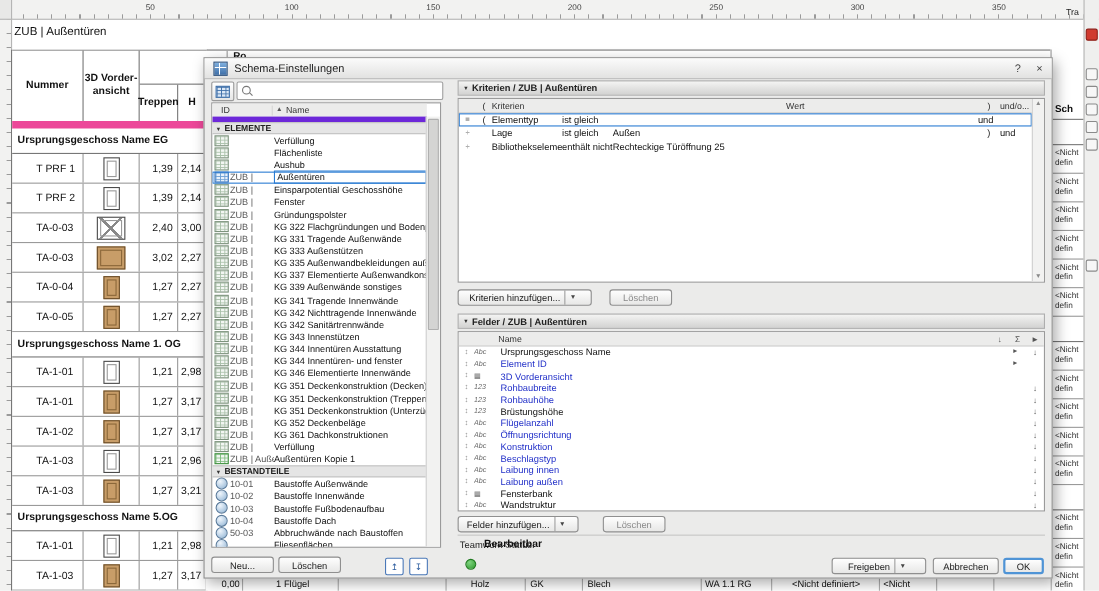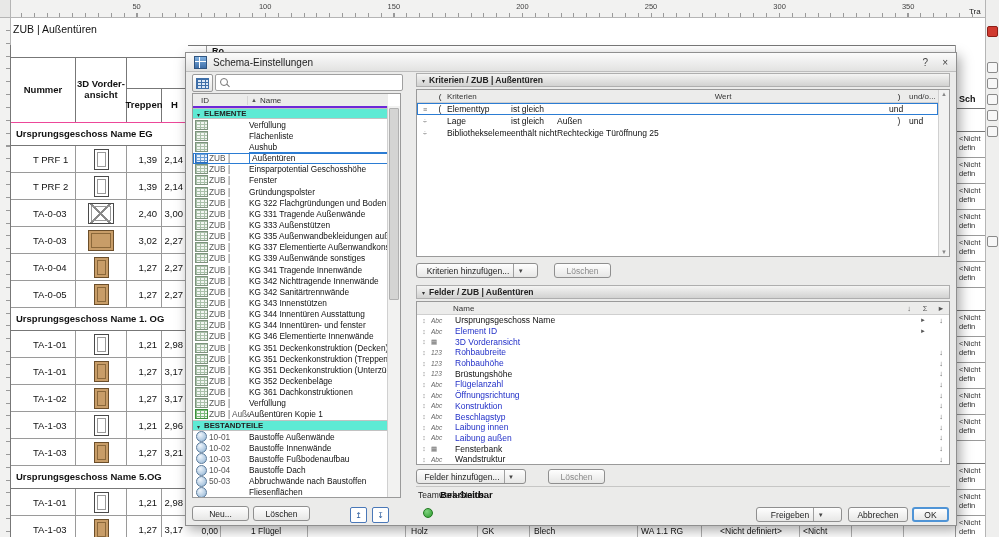--- a/index.html
+++ b/index.html
@@ -15,22 +15,22 @@
   .ruler-v{position:absolute;left:0;top:17px;width:10px;height:520px;background:#f2f2f1;border-right:1px solid #b5b5b5;}
   .ruler-v::after{content:"";position:absolute;top:0;bottom:0;right:0;width:4px;
     background:repeating-linear-gradient(180deg,#9a9a9a 0 1px,transparent 1px 12.85px);}
   .corner{position:absolute;left:0;top:0;width:10px;height:17px;background:#e8e8e7;border-right:1px solid #b5b5b5;border-bottom:1px solid #b5b5b5;}
 
   .view-title{position:absolute;left:13px;top:23px;font-size:10.5px;color:#111;}
 
   
   .schedule{position:absolute;left:10px;top:45px;width:178px;height:492px;background:#fff;
     border-left:1px solid #777;overflow:hidden;}
-  .thead{display:grid;grid-template-columns:65px 51px 61px;height:64px;border-top:1px solid #777;border-bottom:1px solid #ec4899;
-    font-weight:bold;font-size:9.5px;margin-top:12px;}
+  .thead{display:grid;grid-template-columns:65px 51px 61px;height:64px;border-top:1px solid #777;border-bottom:7px solid #ec4899;
+    font-weight:bold;font-size:9.5px;}
   .th{border-right:1px solid #777;display:flex;flex-direction:column;align-items:center;justify-content:center;text-align:center;line-height:1.15;}
   .th-stack{display:flex;flex-direction:column;}
   .th-top{height:30px;border-bottom:1px solid #777;}
   .th-bot{flex:1;display:grid;grid-template-columns:35px 26px;}
   .th-bot .th{border-right:1px solid #777;}
   .group-row{height:22px;line-height:22px;font-weight:bold;font-size:9.5px;padding-left:5px;border-bottom:1px solid #777;white-space:nowrap;overflow:hidden;background:#fff;}
   .srow{display:grid;grid-template-columns:65px 51px 35px 26px;height:26px;border-bottom:1px solid #9a9a9a;}
   .cell{border-right:1px solid #9a9a9a;display:flex;align-items:center;font-size:9.5px;overflow:hidden;}
   .c-num{padding-left:22px;}
   .c-door{justify-content:center;}
@@ -80,27 +80,27 @@
   .filter-btn{position:absolute;left:6px;top:21px;width:19px;height:16px;border:1px solid #9a9a9a;border-radius:2px;
     background:linear-gradient(#fff,#e6e6e5);display:flex;align-items:center;justify-content:center;}
   .grid-glyph{width:11px;height:9px;border:1px solid #3f6fa8;background:
     linear-gradient(#3f6fa8 1px,transparent 1px),linear-gradient(90deg,#3f6fa8 1px,transparent 1px);
     background-size:4px 3px;background-color:#dbe8f6;}
   .search-box{position:absolute;left:29px;top:21px;width:186px;height:15px;background:#fff;border:1px solid #a0a0a0;border-radius:2px;}
   .lens{position:absolute;left:4px;top:3px;width:6px;height:6px;border:1.4px solid #777;border-radius:50%;}
   .lens::after{content:"";position:absolute;left:5px;top:6px;width:4px;height:1.4px;background:#777;transform:rotate(45deg);}
 
   .list{position:absolute;left:6px;top:40px;width:209px;height:405px;background:#fff;border:1px solid #9a9a9a;overflow:hidden;box-sizing:border-box;}
-  .list-head{height:12px;background:#ececeb;border-bottom:2px solid #6d28d9;display:grid;grid-template-columns:54px auto;
+  .list-head{height:12px;background:#ececeb;border-bottom:5px solid #6d28d9;display:grid;grid-template-columns:54px auto;
     font-size:8px;color:#333;align-items:center;margin-right:12px;}
   .list-head .hid{padding-left:8px;}
   .list-head .hname{border-left:1px solid #d5d5d5;padding-left:3px;display:flex;align-items:center;gap:3px;}
   .sorttri{font-size:6px;color:#555;}
   .list-rows{margin-right:12px;}
-  .sect-row{height:11.15px;background:#5eead4;border-top:1px solid #c2c2c2;border-bottom:1px solid #c2c2c2;
+  .sect-row{height:11.15px;background:#e5e5e5;border-top:1px solid #c2c2c2;border-bottom:1px solid #c2c2c2;
     font-weight:bold;font-size:7.8px;display:flex;align-items:flex-end;padding-left:4px;color:#222;box-sizing:border-box;}
   .tri2{font-size:6px;margin-right:4px;color:#333;}
   .lrow{display:grid;grid-template-columns:16px 40px auto;height:11.15px;align-items:center;font-size:8.3px;white-space:nowrap;}
   .lrow .lic{justify-self:center;}
   .lid{color:#555;overflow:hidden;}
   .lname{overflow:hidden;color:#111;}
   .lrow.selected{outline:1px solid #2b7cd3;outline-offset:-1px;background:#fff;}
   .lrow.selected .lname{border:1px solid #2b7cd3;background:#fff;padding:0 2px;}
   .tbl-ico{display:inline-block;width:11px;height:8px;border:1px solid #7d937d;background-color:#f2f6f2;
     background-image:linear-gradient(#a9c0a9 1px,transparent 1px),linear-gradient(90deg,#a9c0a9 1px,transparent 1px);background-size:4px 3px;}
@@ -344,21 +344,21 @@
         <div class="rc-spacer"></div>
         <div class="rc-cell">&lt;Nicht defin</div>
         <div class="rc-cell">&lt;Nicht defin</div>
         <div class="rc-cell">&lt;Nicht defin</div>
       </div>
   </div>
 
   <div class="bottom-strip" id="bottom-strip">
       <span class="bs-cell" style="left: 3px; width: 28px; text-align: right;">0,00</span>
       <span class="bs-cell" style="left: 64px; width: 52px; text-align: left;">1 Flügel</span>
-      <span class="bs-cell" style="left: 224px; width: 34px; text-align: left;">Holz</span>
+      <span class="bs-cell" style="left: 224px; width: 34px; text-align: right;">Holz</span>
       <span class="bs-cell" style="left: 295px; width: 22px; text-align: left;">GK</span>
       <span class="bs-cell" style="left: 347px; width: 36px; text-align: left;">Blech</span>
       <span class="bs-cell" style="left: 454px; width: 58px; text-align: left;">WA 1.1 RG</span>
       <span class="bs-cell" style="left: 518px; width: 92px; text-align: center;">&lt;Nicht definiert&gt;</span>
       <span class="bs-cell" style="left: 616px; width: 44px; text-align: left;">&lt;Nicht</span>
       <span class="bs-line" style="left: 33px;"></span>
       <span class="bs-line" style="left: 120px;"></span>
       <span class="bs-line" style="left: 218px;"></span>
       <span class="bs-line" style="left: 290px;"></span>
       <span class="bs-line" style="left: 342px;"></span>

